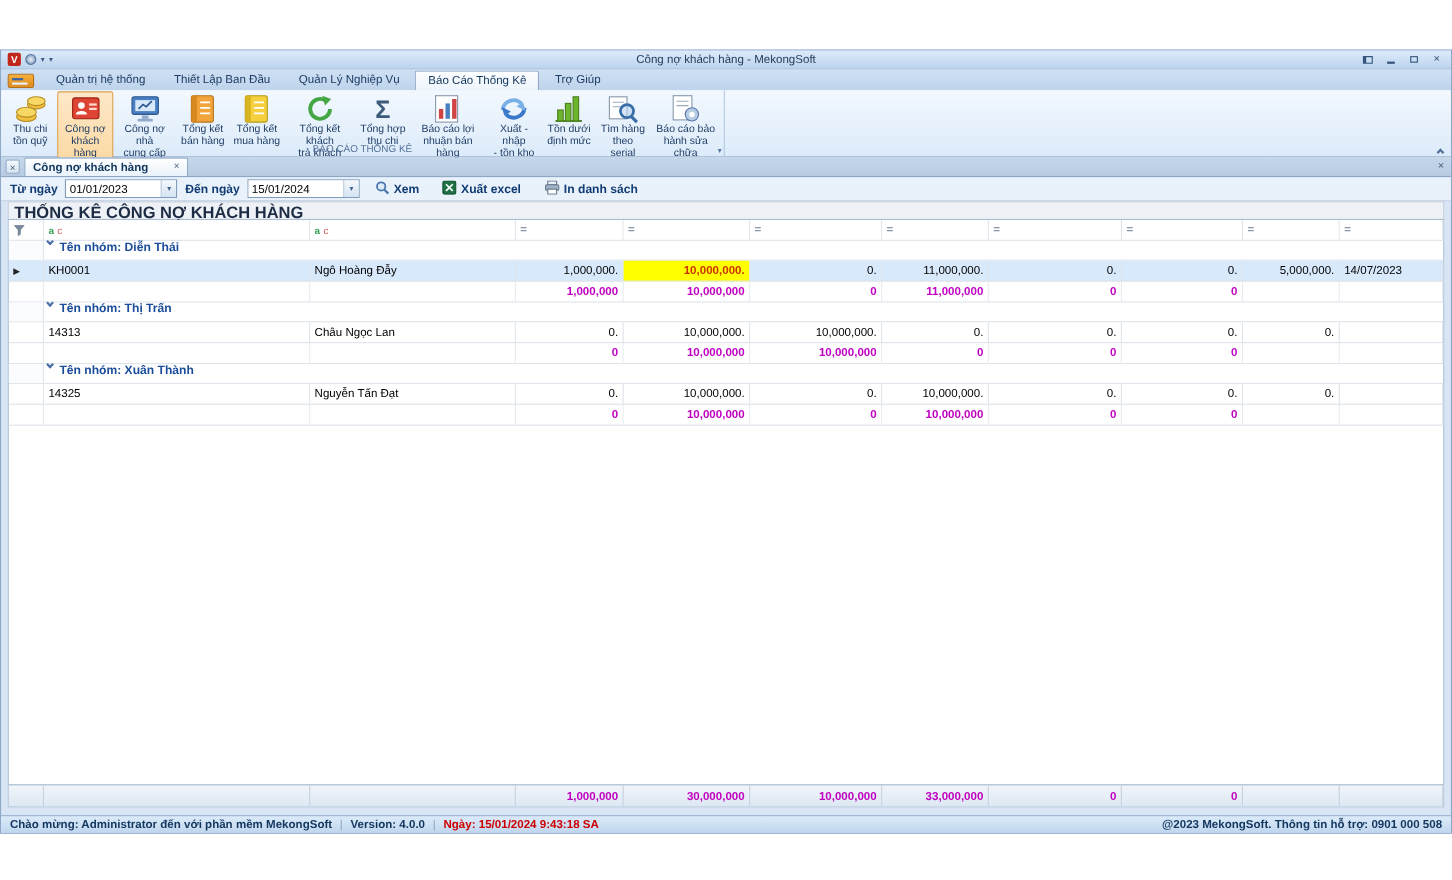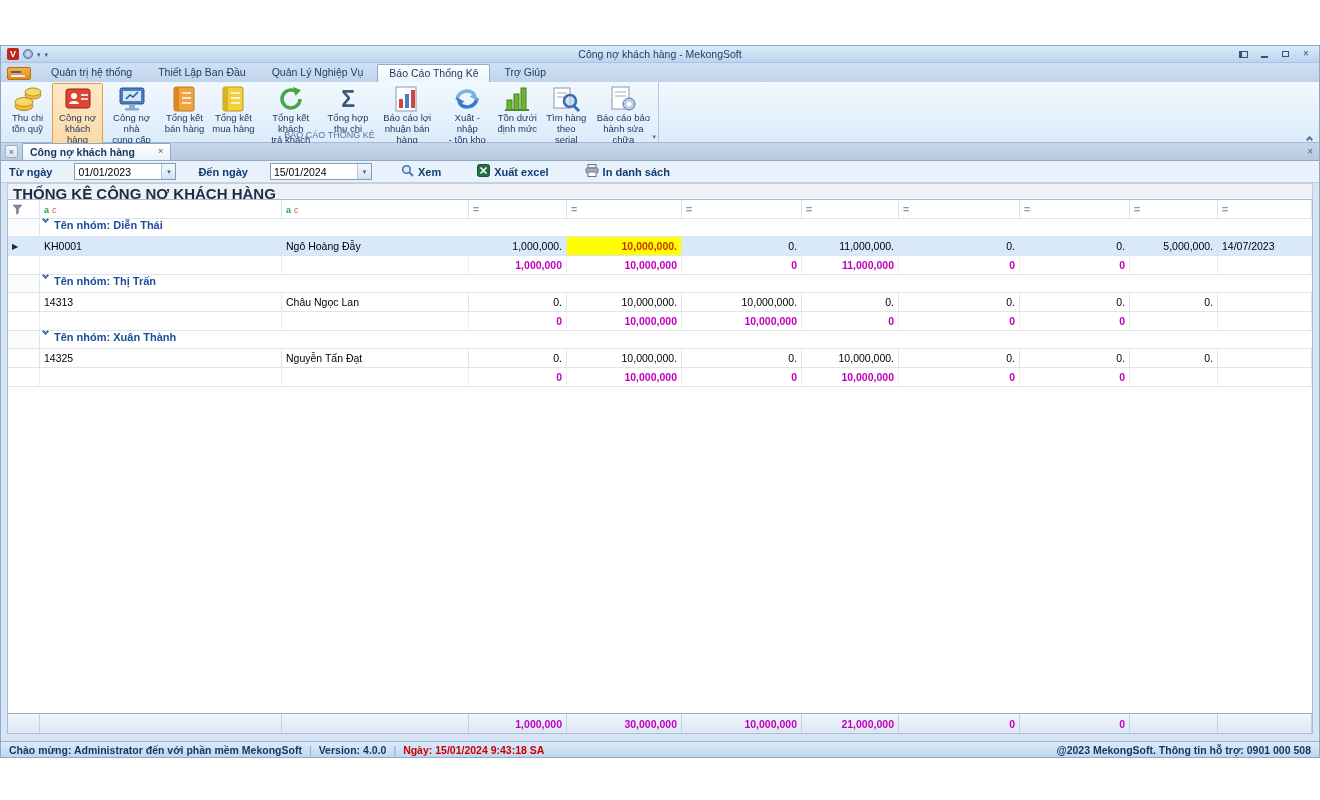--- a/index.html
+++ b/index.html
@@ -41,21 +41,21 @@
 .chev-up{width:5px;height:5px;border-left:2px solid #56729a;border-top:2px solid #56729a;transform:rotate(45deg);display:inline-block}
 
 
 .doctabs{height:18px;background:linear-gradient(#c6d7ea,#b7cbe1);display:flex;align-items:flex-end;padding-left:4px;border-bottom:1px solid #8fa8c6;position:relative}
 .dt-x{width:13px;height:13px;margin:0 4px 2px 0;display:flex;align-items:center;justify-content:center;color:#4b607c;font-size:9px;border:1px solid #9bb0ca;background:linear-gradient(#f4f8fc,#d8e4f1);border-radius:2px}
 .doctab{background:linear-gradient(#ffffff,#e9f2fb);border:1px solid #8fa8c6;border-bottom:none;padding:2px 7px;display:flex;gap:23px;color:#12365e;font-weight:bold;font-size:10.5px;border-radius:2px 2px 0 0}
 .doctab .x{color:#4b607c;font-weight:normal;font-size:9px}
 .dt-right{position:absolute;right:6px;bottom:3px;color:#4b607c;font-size:10px}
 
 
-.filterbar{height:22px;background:#e9f1fb;border-bottom:1px solid #c2d2e4;display:flex;align-items:center;padding-left:8px;gap:22px}
+.filterbar{height:22px;background:#e9f1fb;border-bottom:1px solid #c2d2e4;display:flex;align-items:center;padding-left:8px;gap:7px}
 .flabel{color:#103c73;font-weight:bold}
 .dateinput{display:flex;width:102px;height:17px;border:1px solid #7f9db9;background:#fff}
 .dateinput input{flex:1;min-width:0;border:none;outline:none;font-family:"Liberation Sans",sans-serif;font-size:10.5px;padding-left:3px}
 .dd{width:14px;background:linear-gradient(#f4f8fc,#d5e3f2);border-left:1px solid #b6c7da;display:flex;align-items:center;justify-content:center;font-size:7px;color:#41618e}
 .fbtn{display:flex;align-items:center;gap:4px;color:#103c73;font-weight:bold;padding:0 7px;cursor:default}
 
 
 .report-title{height:16px;margin:0 6px;background:#eef2f7;border:1px solid #c5cedb;border-bottom:none;font-weight:bold;color:#1d2c44;padding:1px 0 0 5px;font-size:15px}
 
 
@@ -458,21 +458,21 @@
 
     <div class="gspacer"></div>
 
     <div class="grow gfooter">
       <div class="gc"></div>
       <div class="gc"></div>
       <div class="gc"></div>
       <div class="gc num st">1,000,000</div>
       <div class="gc num st">30,000,000</div>
       <div class="gc num st">10,000,000</div>
-      <div class="gc num st">21,000,000</div>
+      <div class="gc num st">33,000,000</div>
       <div class="gc num st">0</div>
       <div class="gc num st">0</div>
       <div class="gc"></div>
       <div class="gc"></div>
     </div>
   </div>
 
   <div class="statusbar">
     <span>Chào mừng: Administrator đến với phần mềm MekongSoft</span>
     <span class="ssep">|</span>

